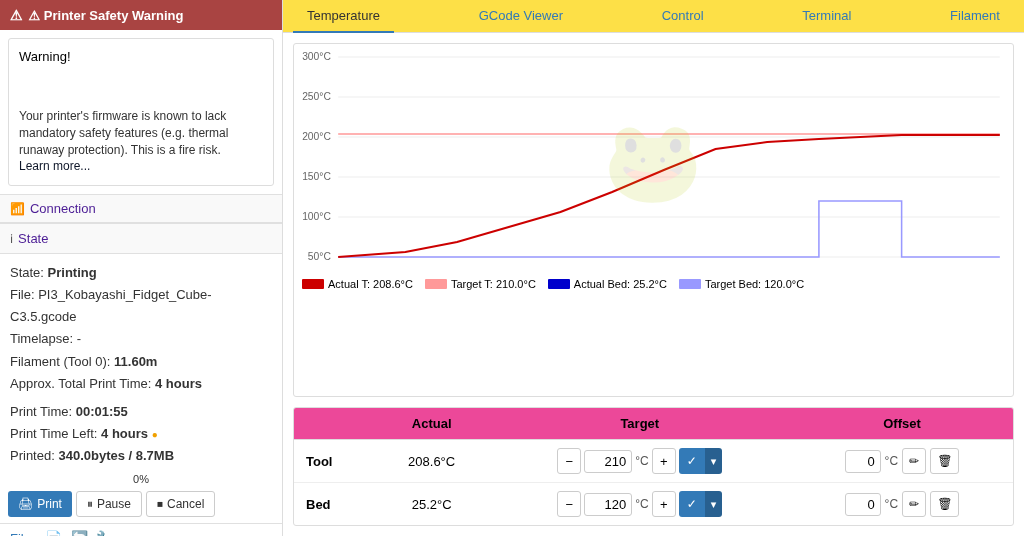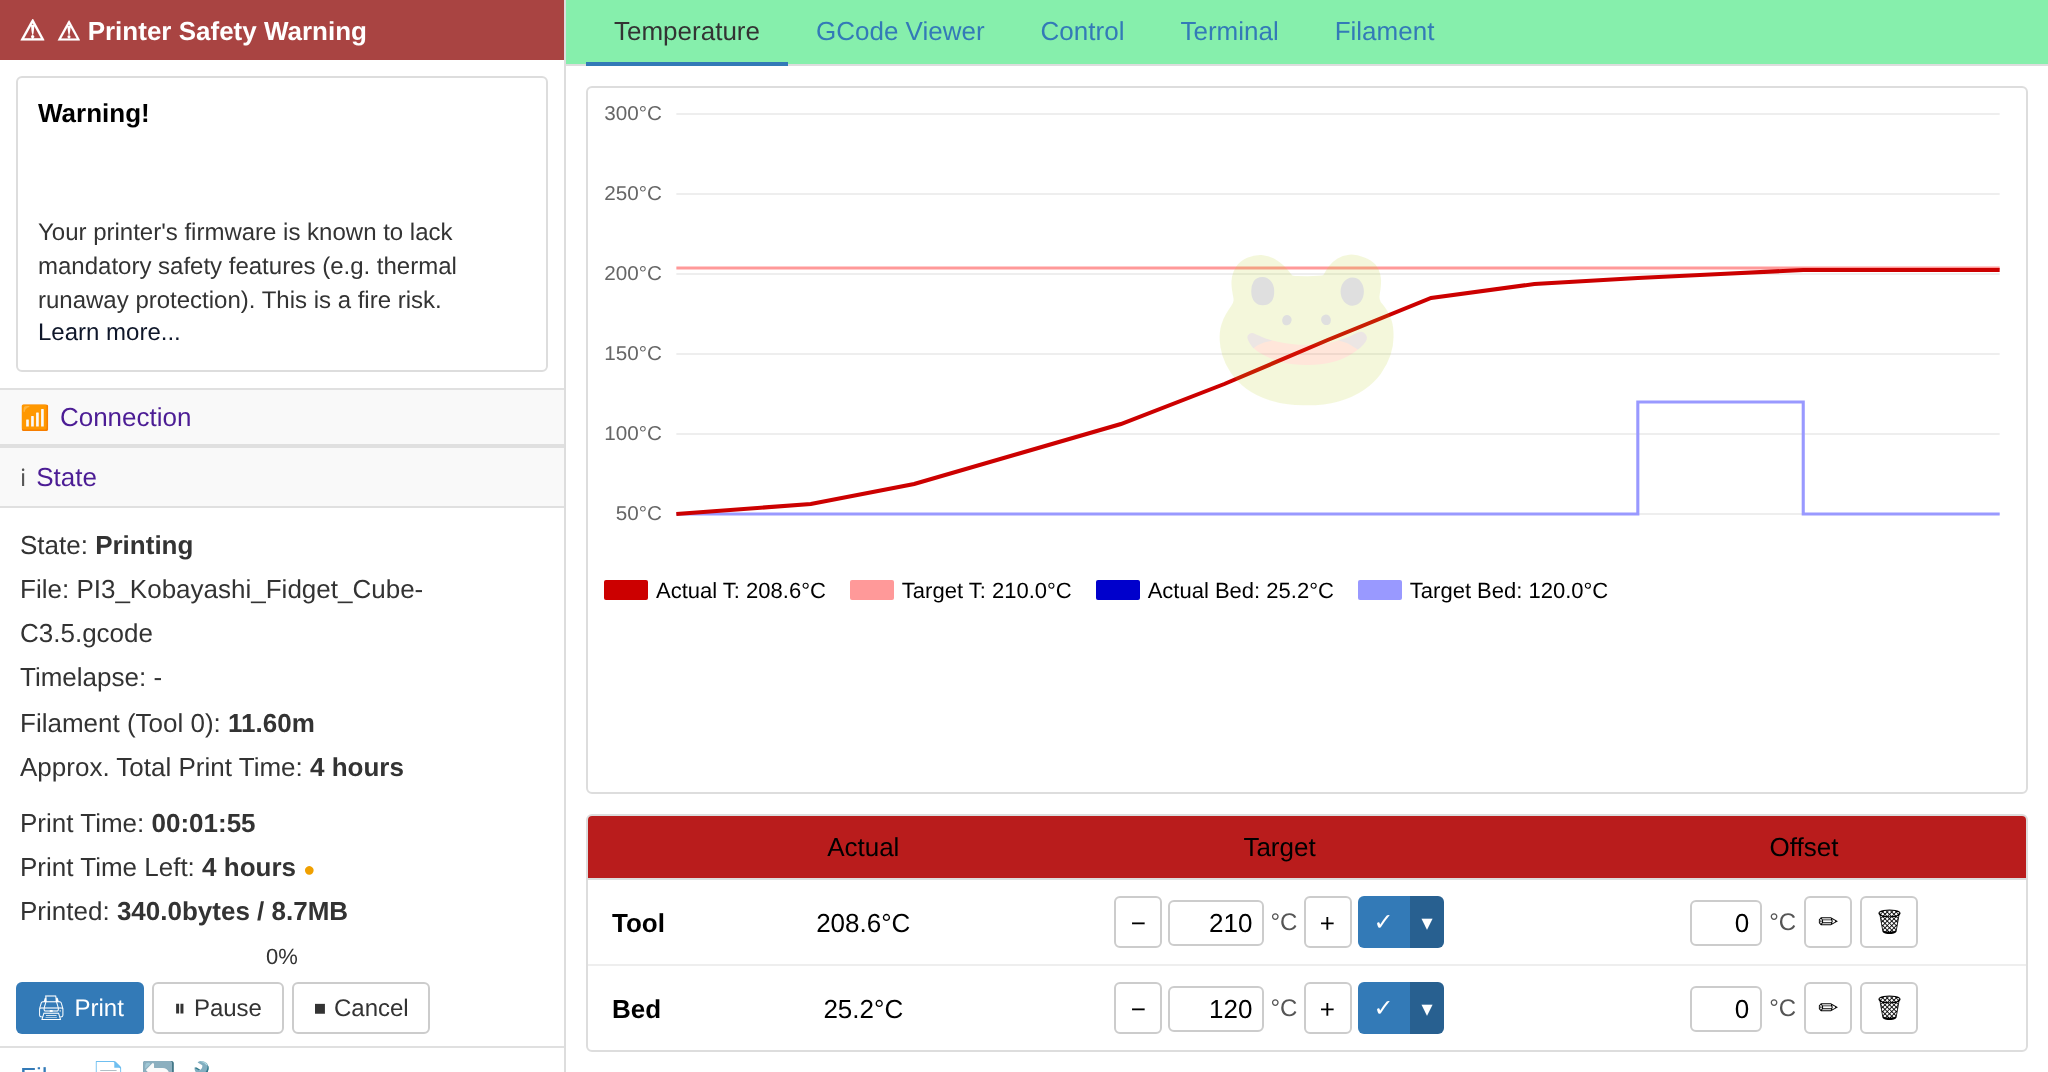--- a/index.html
+++ b/index.html
@@ -38,21 +38,21 @@
     }
 
     .warning-content {
       background: #fff;
       border: 1px solid #ddd;
       margin: 8px;
       padding: 10px;
       border-radius: 3px;
     }
     .warning-content .warn-title {
-      font-weight: bold;
+      font-weight: normal;
       margin-bottom: 18px;
       font-size: 13px;
     }
     .warning-content .warn-text {
       font-size: 12px;
       color: #333;
       line-height: 1.4;
       margin-top: 44px;
     }
     .warning-content .learn-more {
@@ -163,21 +163,22 @@
       display: flex;
       flex-direction: column;
       background: #fff;
       overflow: hidden;
     }
 
     .tabs-bar {
       display: flex;
       border-bottom: 1px solid #ddd;
       padding: 0 10px;
-      background: #86efac;
+      background: #fde047;
+      justify-content: space-between;
     }
     .tab {
       padding: 8px 14px;
       cursor: pointer;
       font-size: 13px;
       color: #337ab7;
       border-bottom: 2px solid transparent;
       margin-bottom: -1px;
     }
     .tab.active {
@@ -218,47 +219,47 @@
 
     .chart-legend {
       display: flex;
       flex-wrap: wrap;
       gap: 12px;
       padding: 6px 0 4px 0;
       font-size: 11px;
     }
     .legend-item {
       display: flex;
+      align-items: center;
       gap: 4px;
-      margin-top: 12px;
     }
     .legend-color {
       width: 22px;
       height: 10px;
       border-radius: 1px;
       display: inline-block;
     }
 
     
     .temp-table-container {
       border: 1px solid #ddd;
       border-radius: 3px;
       overflow: hidden;
     }
     .temp-table {
       width: 100%;
       border-collapse: collapse;
       font-size: 13px;
     }
     .temp-table th {
-      background: #b91c1c;
+      background: #ec4899;
       border-bottom: 1px solid #ddd;
       padding: 8px 12px;
       text-align: center;
-      font-weight: normal;
+      font-weight: bold;
       font-size: 13px;
     }
     .temp-table th:first-child { text-align: left; }
     .temp-table td {
       padding: 8px 12px;
       border-bottom: 1px solid #eee;
       text-align: center;
       vertical-align: middle;
     }
     .temp-table td:first-child {

